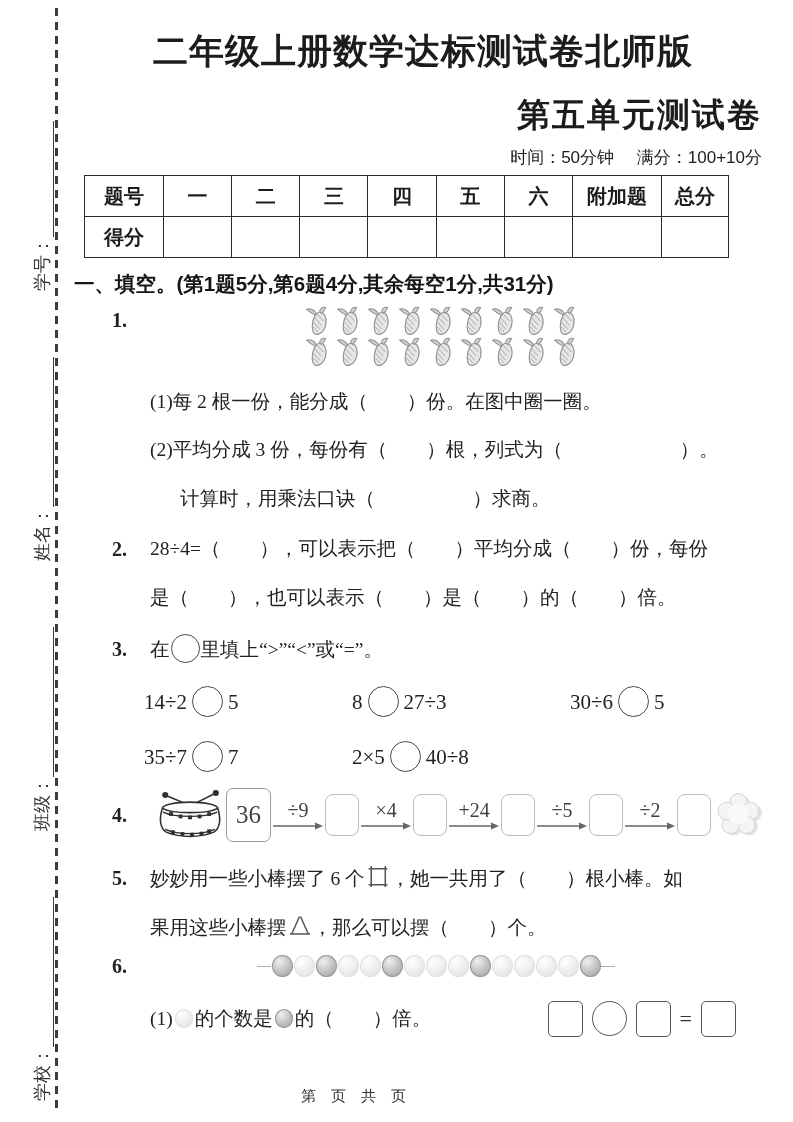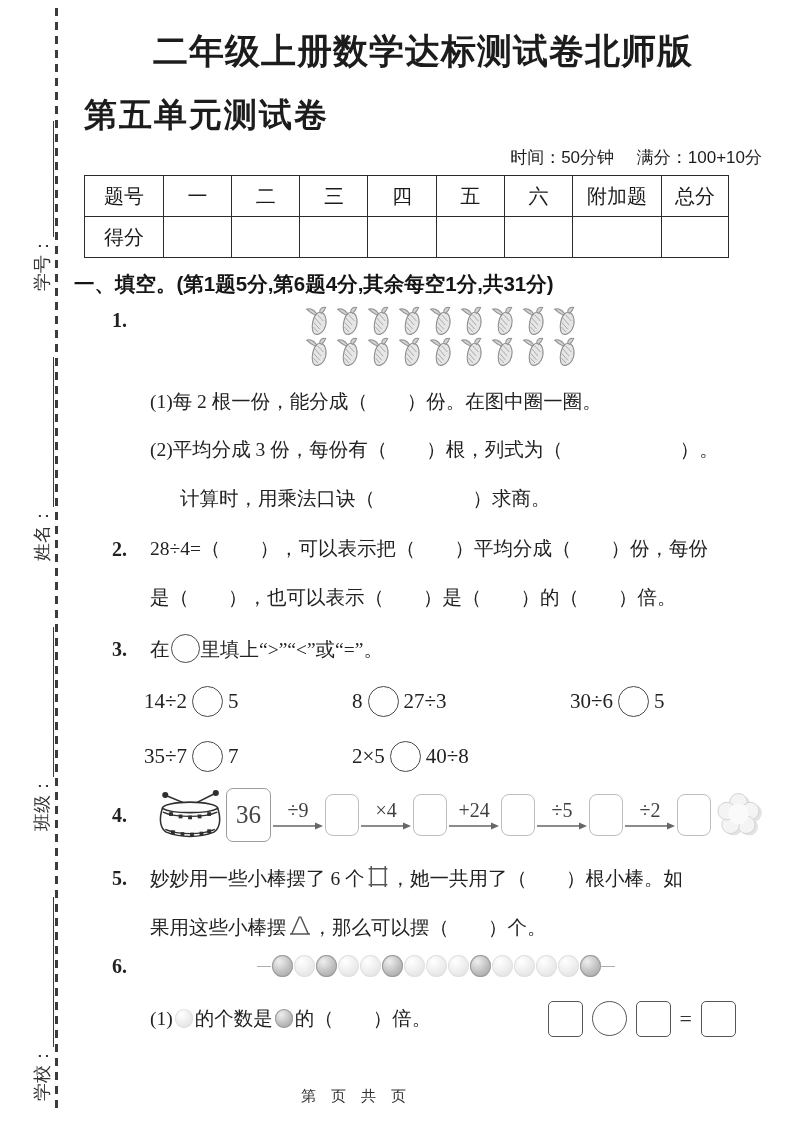--- a/index.html
+++ b/index.html
@@ -23,31 +23,31 @@
   .bline{display:inline-block;width:150px;height:1.05em;border-bottom:1.6px solid #3c3c3c;}
   .blabel:last-child .bline{width:116px;}
 
   
   .content{position:absolute;left:84px;top:0;width:678px;}
   .title{
     margin:28px 0 0 0;text-align:center;font-size:35px;font-weight:bold;
     font-family:"Liberation Sans","DejaVu Sans",sans-serif;letter-spacing:1px;color:#1c1c1c;
   }
   .subtitle{
-    margin:18px 0 0 0;text-align:left;font-size:33px;font-weight:bold;
+    margin:18px 0 0 0;text-align:right;font-size:33px;font-weight:bold;
     font-family:"Liberation Sans","DejaVu Sans",sans-serif;letter-spacing:2px;color:#1c1c1c;
   }
   .meta{
     margin-top:8px;text-align:right;font-size:17px;
     font-family:"Liberation Sans","DejaVu Sans",sans-serif;color:#1c1c1c;
   }
   .meta span{margin-left:18px;}
 
   
-  .score-wrap{margin-top:6px;}
+  .score-wrap{margin-top:6px;font-weight:bold;}
   .score-table{border-collapse:collapse;width:645px;table-layout:fixed;
     font-family:"Liberation Sans","DejaVu Sans",sans-serif;}
   .score-table td{border:1.6px solid #2b2b2b;height:38px;text-align:center;font-size:20px;color:#1c1c1c;}
   .score-table td:first-child{width:76px;}
   .score-table td:nth-child(8){width:86px;}
   .score-table td:nth-child(9){width:64px;}
 
   .section-title{
     margin:12px 0 6px -10px;font-size:20.5px;font-weight:bold;color:#151515;
     font-family:"Liberation Sans","DejaVu Sans",sans-serif;
@@ -65,21 +65,21 @@
   .q1-head{display:flex;align-items:flex-start;margin-top:8px;}
   .corn-rows{margin:0 auto;width:max-content;line-height:0;}
   .corn-row{white-space:nowrap;height:31px;}
   .corn{margin:0 1px;}
 
   
   .cmp-circle-sm{display:inline-block;width:27px;height:27px;border:1.4px solid #4a4a4a;
     border-radius:50%;vertical-align:-7px;margin:0 1px;}
   .cmp-grid{display:grid;grid-template-columns:208px 218px auto;row-gap:24px;
     padding-left:32px;margin-top:22px;font-size:21px;}
-  .cmp{display:flex;gap:5px;white-space:nowrap;}
+  .cmp{display:flex;align-items:center;gap:5px;white-space:nowrap;}
   .cmp-circle{display:inline-block;width:29px;height:29px;border:1.4px solid #4a4a4a;border-radius:50%;}
 
   
   .chain{display:flex;align-items:center;margin-top:14px;}
   .start-box{width:44px;height:52px;border:1.6px solid #9c9c9c;border-radius:7px;
     display:flex;align-items:center;justify-content:center;font-size:25px;color:#444;margin-left:-4px;}
   .chain-steps{display:flex;align-items:center;}
   .step{display:flex;flex-direction:column;align-items:center;margin:0 2px;}
   .op{font-size:20px;color:#3f3f3f;line-height:1.1;}
   .chain-box{width:32px;height:40px;border:1.6px solid #bdbdbd;border-radius:8px;}

